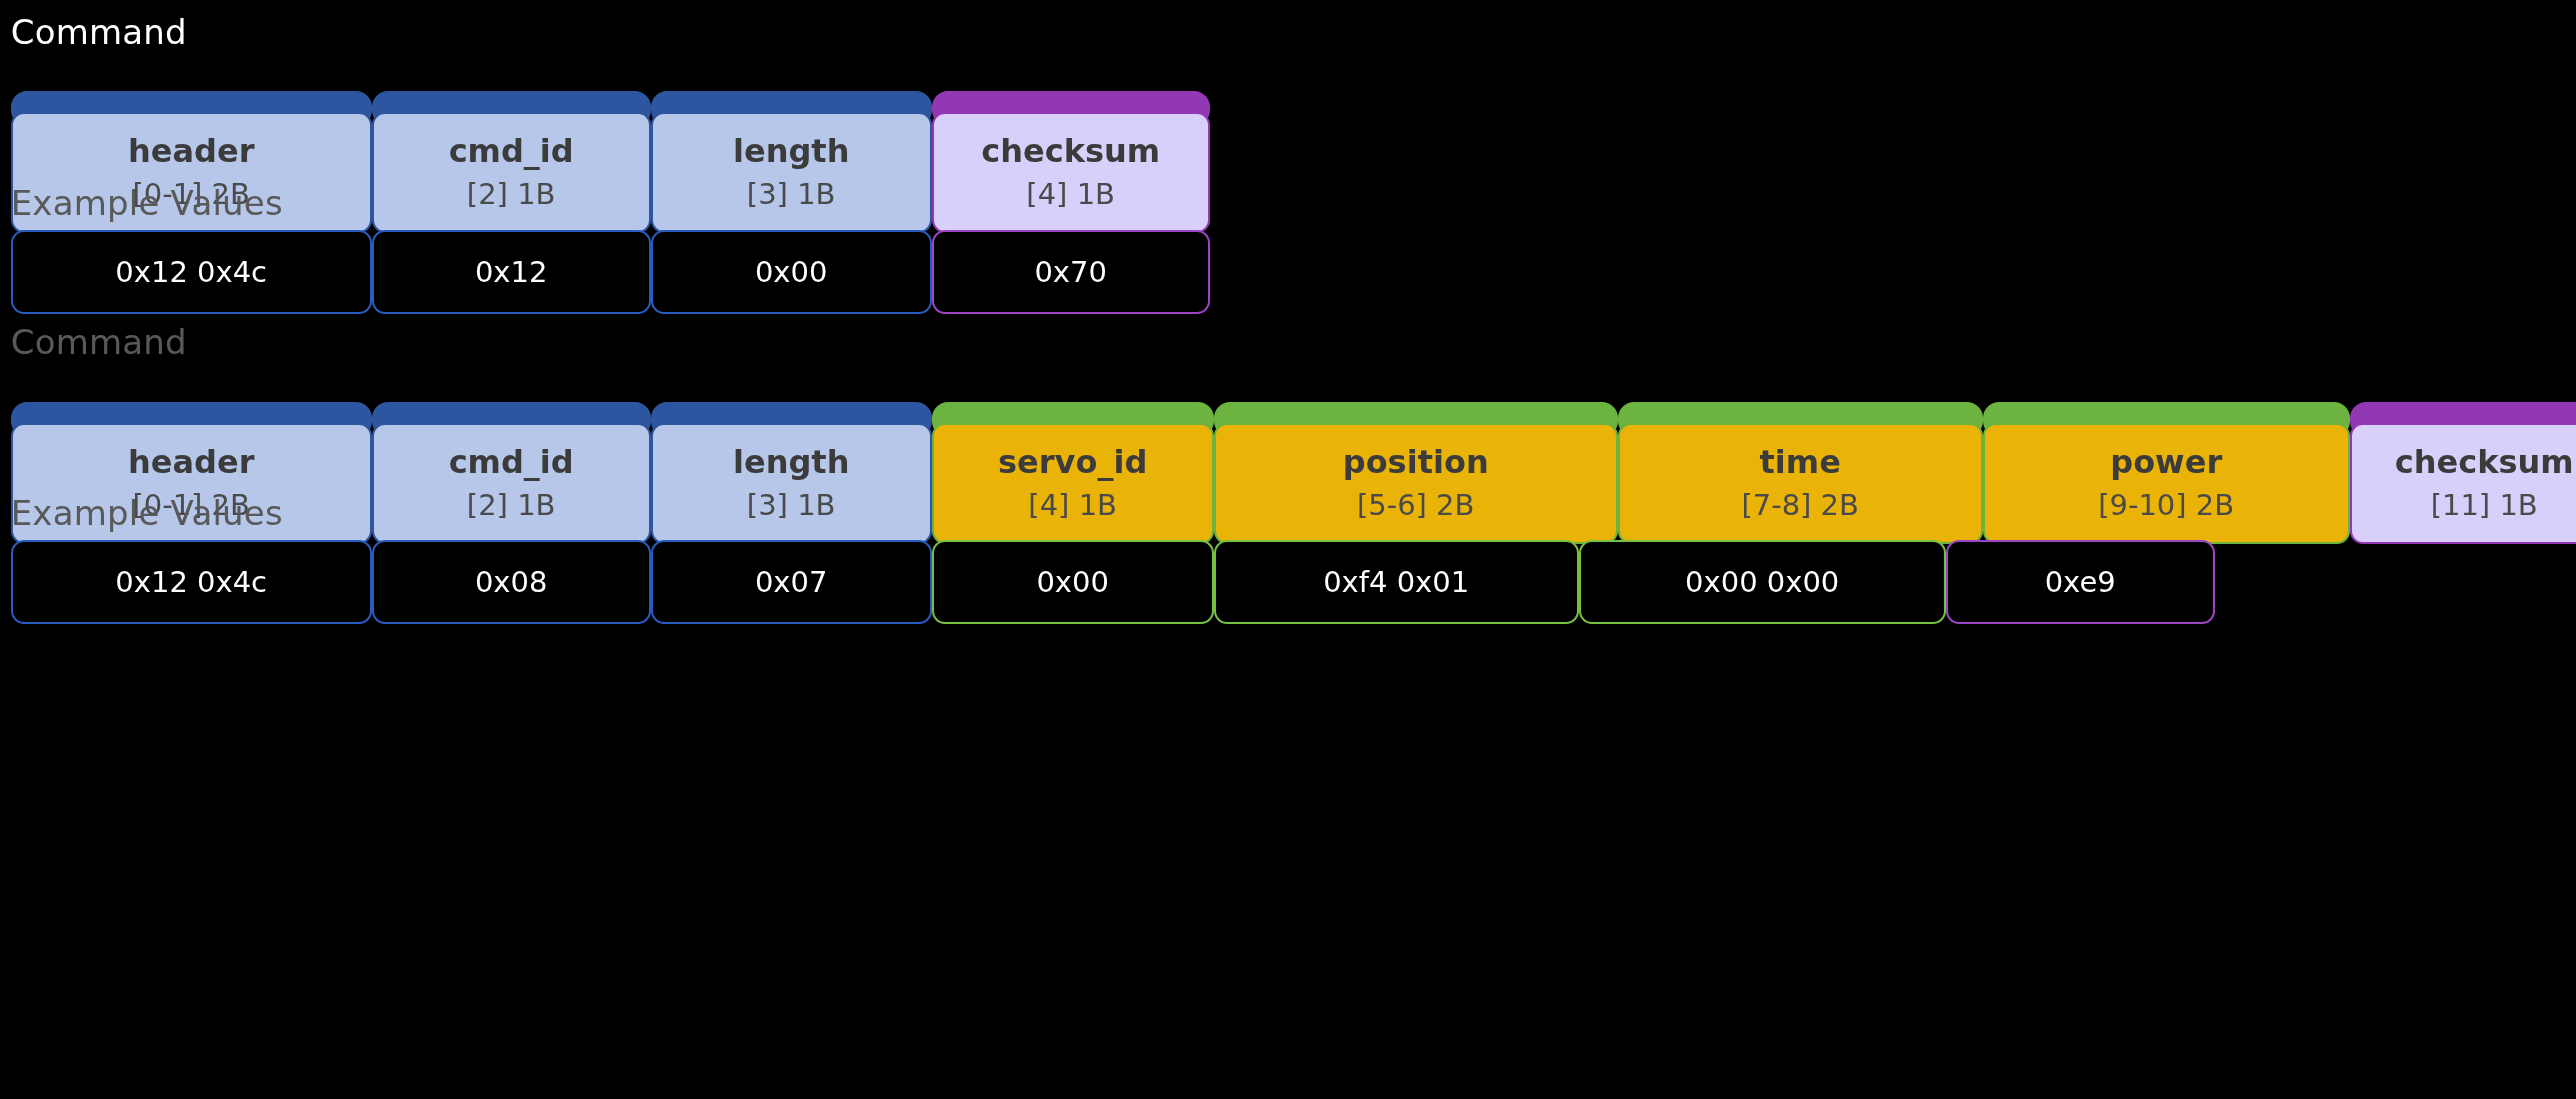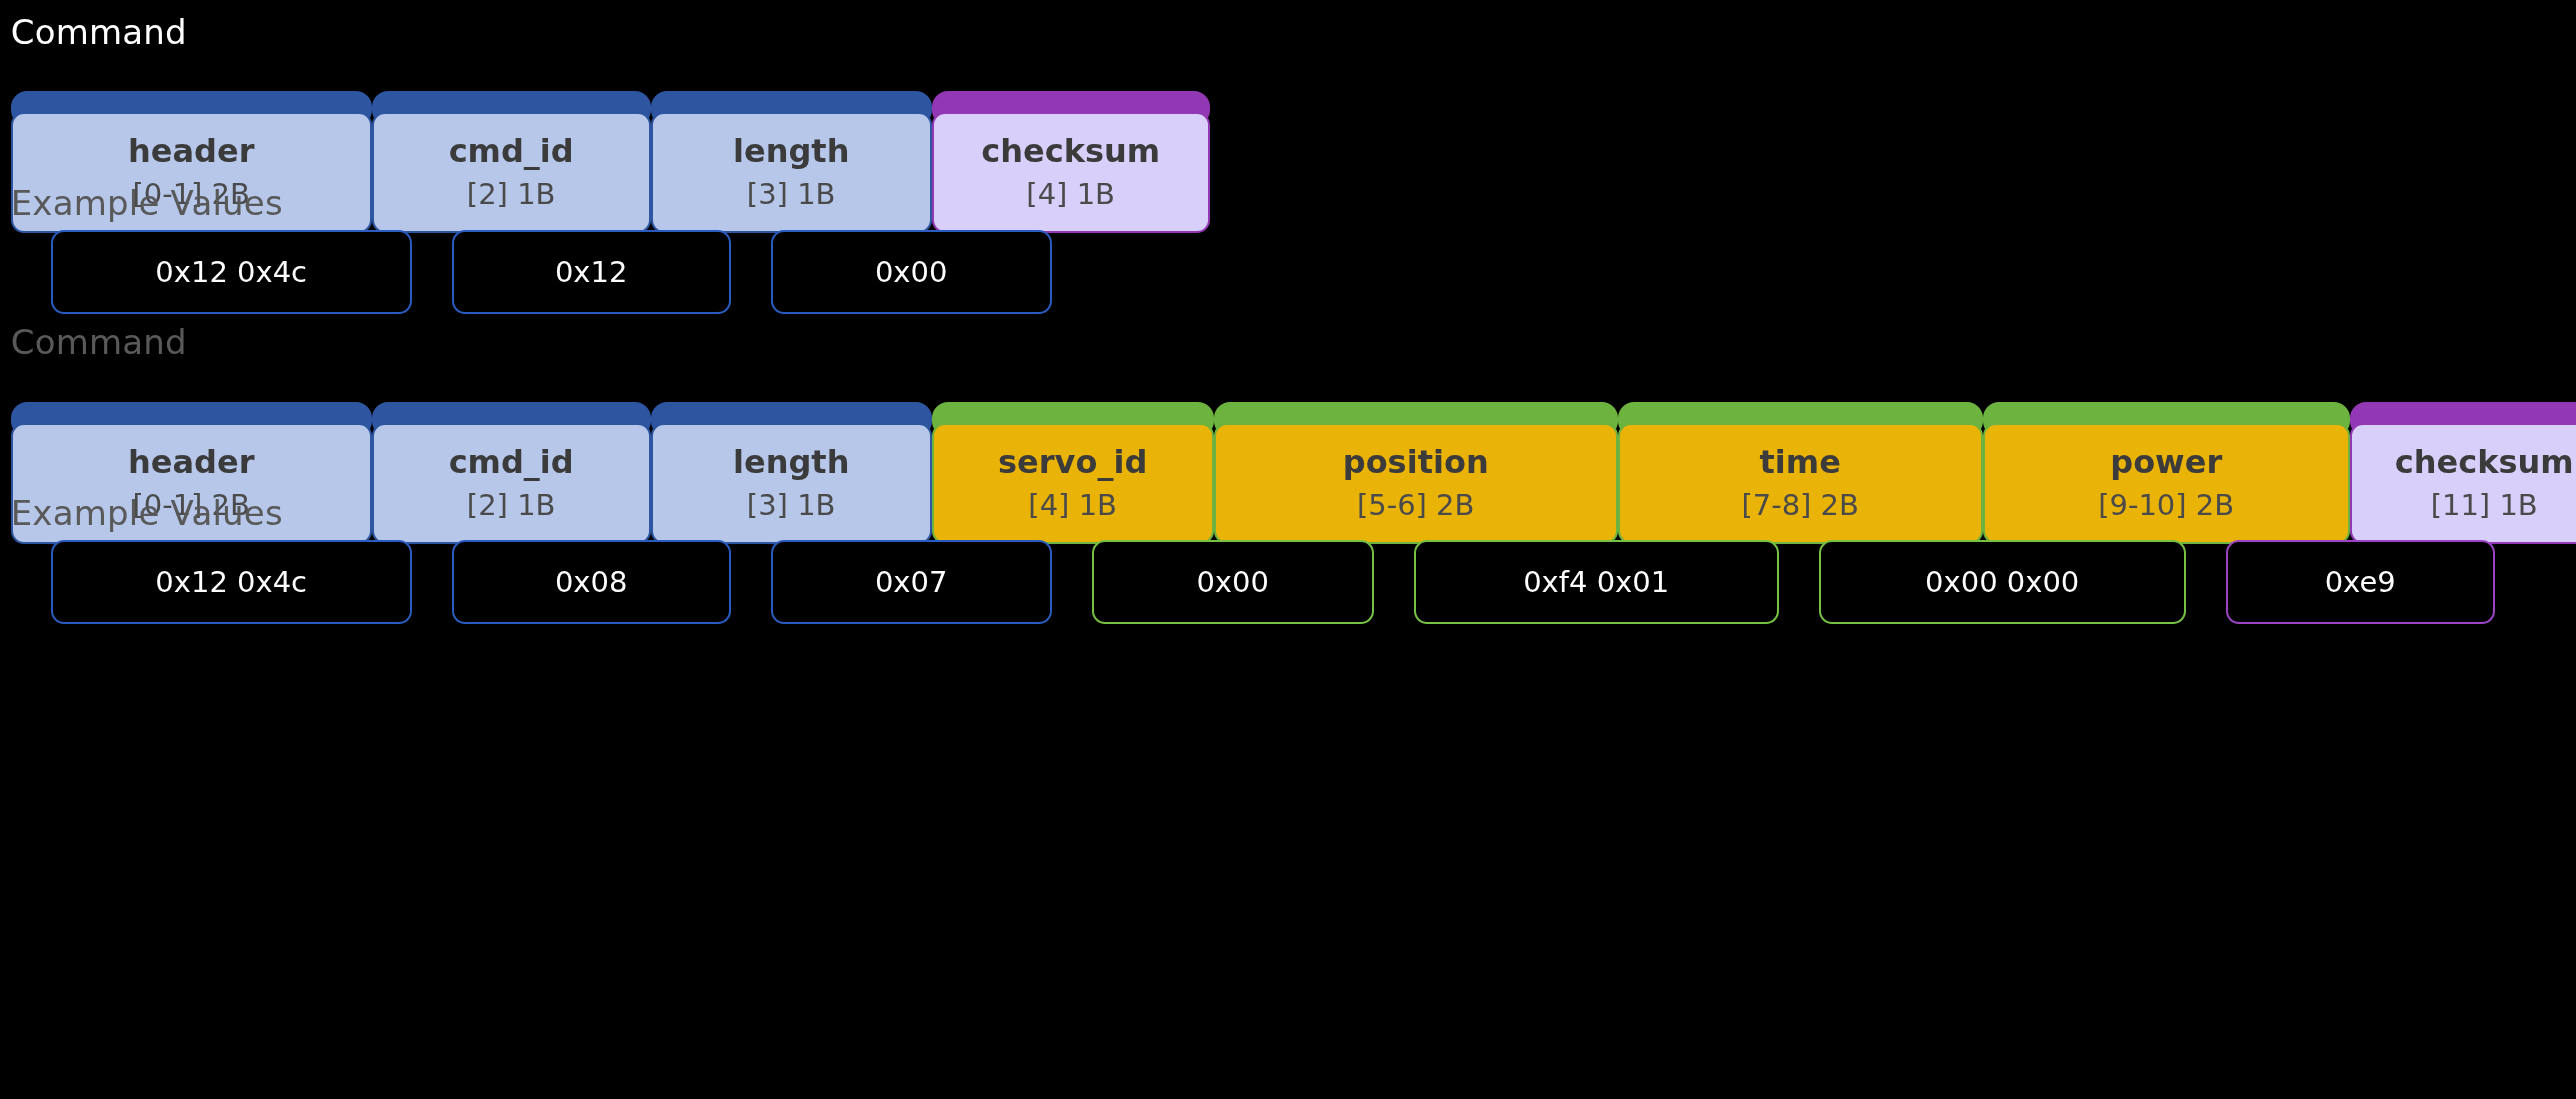--- a/index.html
+++ b/index.html
@@ -111,21 +111,20 @@
     box-sizing: border-box;
     height: 84px;
     flex: 0 0 auto;
     background: #000000;
     border-radius: 13px;
     border-width: 2.8px;
     border-style: solid;
     display: flex;
     align-items: center;
     justify-content: center;
-    margin-left: 40px;
   }
   .value-box .vtext {
     font-size: 29px;
     color: #ffffff;
     white-space: nowrap;
     line-height: 1;
   }
   .v-blue   { border-color: #2a5cc0; }
   .v-purple { border-color: #9c44c4; }
   .v-green  { border-color: #76c043; }
@@ -177,20 +176,23 @@
   <div class="values-row" style="left:4.7px; top:230px;">
     <div class="value-box v-blue" style="width:361px;">
       <span class="vtext">0x12 0x4c</span>
     </div>
     <div class="value-box v-blue" style="width:279px;">
       <span class="vtext">0x12</span>
     </div>
     <div class="value-box v-blue" style="width:281px;">
       <span class="vtext">0x00</span>
     </div>
+    <div class="value-box v-purple" style="width:278px;">
+      <span class="vtext">0x70</span>
+    </div>
   </div>
 
   <div class="section-title dim" style="left:4.7px; top:322px;">Command</div>
 
   <div class="packet-row" style="left:4.7px; top:402px;">
 
     <div class="field c-blue" style="width:361px;">
       <div class="cap"></div>
       <div class="body">
         <div class="fname">header</div>

